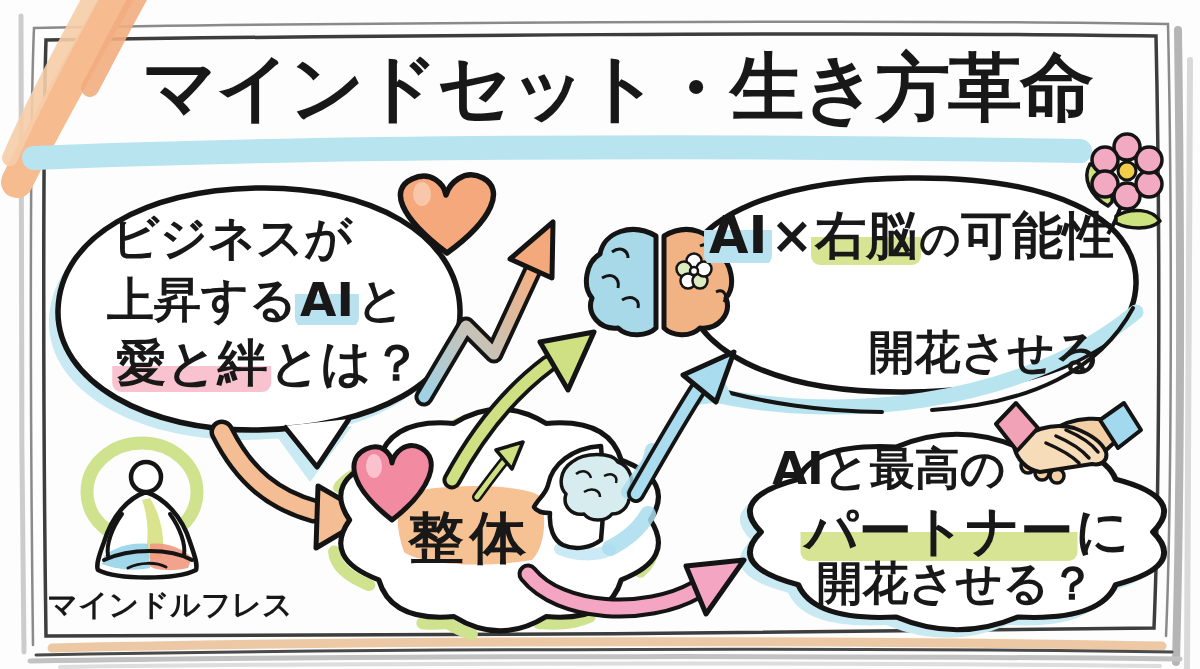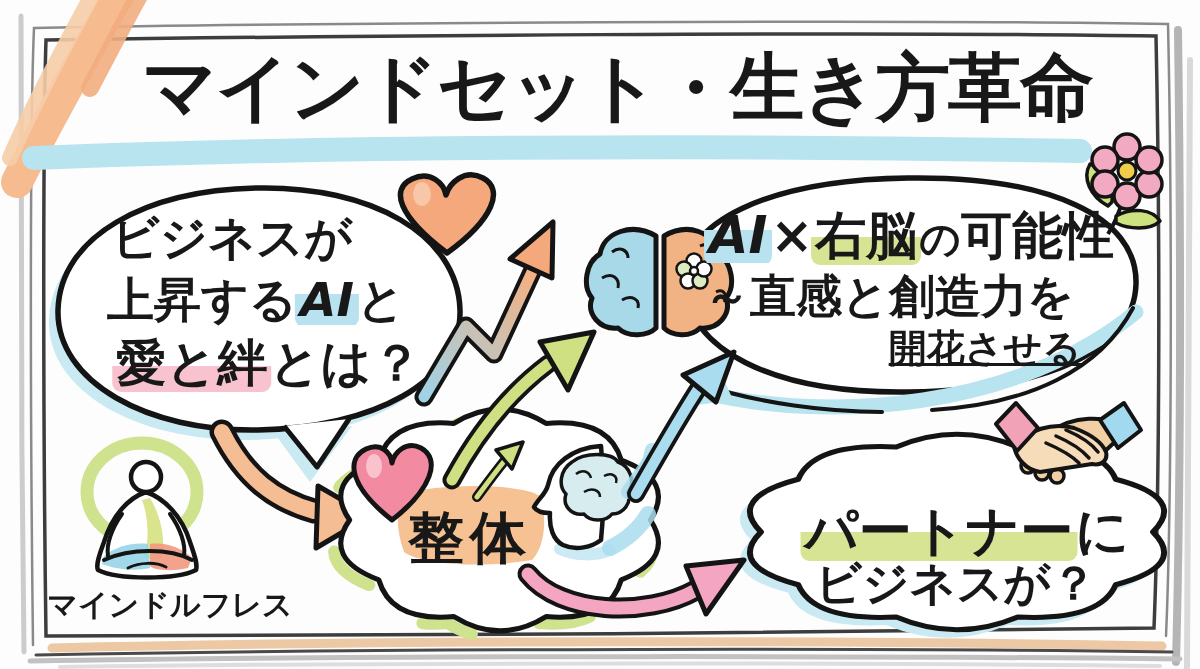--- a/index.html
+++ b/index.html
@@ -2,21 +2,21 @@
 <html><head>
 <meta charset="utf-8">
 <style>
   html,body{margin:0;padding:0;background:#ffffff;}
   .stage{position:relative;width:1200px;height:669px;background:#fdfdfd;overflow:hidden;
          font-family:"DejaVu Sans","Liberation Sans",sans-serif;}
   .layer{position:absolute;left:0;top:0;}
   .t{position:absolute;color:#181818;font-weight:700;white-space:nowrap;line-height:1;
      transform:translateX(-50%);z-index:5;}
   .hlb{background:linear-gradient(180deg,rgba(0,0,0,0) 40%,#b8e2ef 40%,#b8e2ef 96%,rgba(0,0,0,0) 96%);
-       border-radius:9px;padding:0 5px;margin:3px -2px;font-style:italic;}
+       border-radius:9px;padding:0 5px;margin:3px -2px;}
   .hlp{background:linear-gradient(180deg,rgba(0,0,0,0) 55%,#f8c3ce 55%,#f8c3ce 100%);
        border-radius:9px;padding:0 4px;margin:0 -2px;}
   .hlg{background:linear-gradient(180deg,rgba(0,0,0,0) 52%,#d7e494 52%,#d7e494 100%);
        border-radius:9px;padding:0 4px;margin:14px -2px;}
   .small{font-size:.8em;}
 </style>
 </head>
 <body>
 
 <div class="stage">
@@ -196,23 +196,23 @@
   </g>
 </svg>
 
 <div class="t" style="left:617px;top:50px;font-size:74px;letter-spacing:-2px;">マインドセット・生き方革命</div>
 
 <div class="t" style="left:232px;top:214px;font-size:47px;text-align:center;">ビジネスが</div>
 <div class="t" style="left:268px;top:338px;font-size:50px;"><span class="hlp">愛と絆</span><span>とは？</span></div>
 <div class="t" style="left:256px;top:276px;font-size:47px;"><span>上昇する</span><span class="hlb">AI</span><span>と</span></div>
 
 <div class="t" style="left:910px;top:210px;font-size:51px;"><span class="hlb">AI</span><span>×</span><span class="hlg">右脳</span><span class="small">の</span><span>可能性</span></div>
-<div class="t" style="left:889px;top:273px;font-size:46px;">～直感と創造力を</div>
-<div class="t" style="left:985px;top:329px;font-size:38px;text-decoration:underline;">開花させる</div>
-
+<div class="t" style="left:985px;top:329px;font-size:46px;">開花させる</div>
+
+<div class="t" style="left:889px;top:446px;font-size:45px;">AIと最高の</div>
 <div class="t" style="left:966px;top:504px;font-size:53px;text-align:right;"><span class="hlg">パートナー</span><span>に</span></div>
-<div class="t" style="left:956px;top:560px;font-size:46px;">ビジネスが？</div>
+<div class="t" style="left:956px;top:560px;font-size:46px;">開花させる？</div>
 
 <div class="t" style="left:470px;top:494px;font-size:56px;letter-spacing:6px;margin-top:16px;">整体</div>
 
 <div class="t" style="left:170px;top:590px;font-size:30px;text-align:center;">マインドルフレス</div>
 
 </div>
 
 </body></html>

